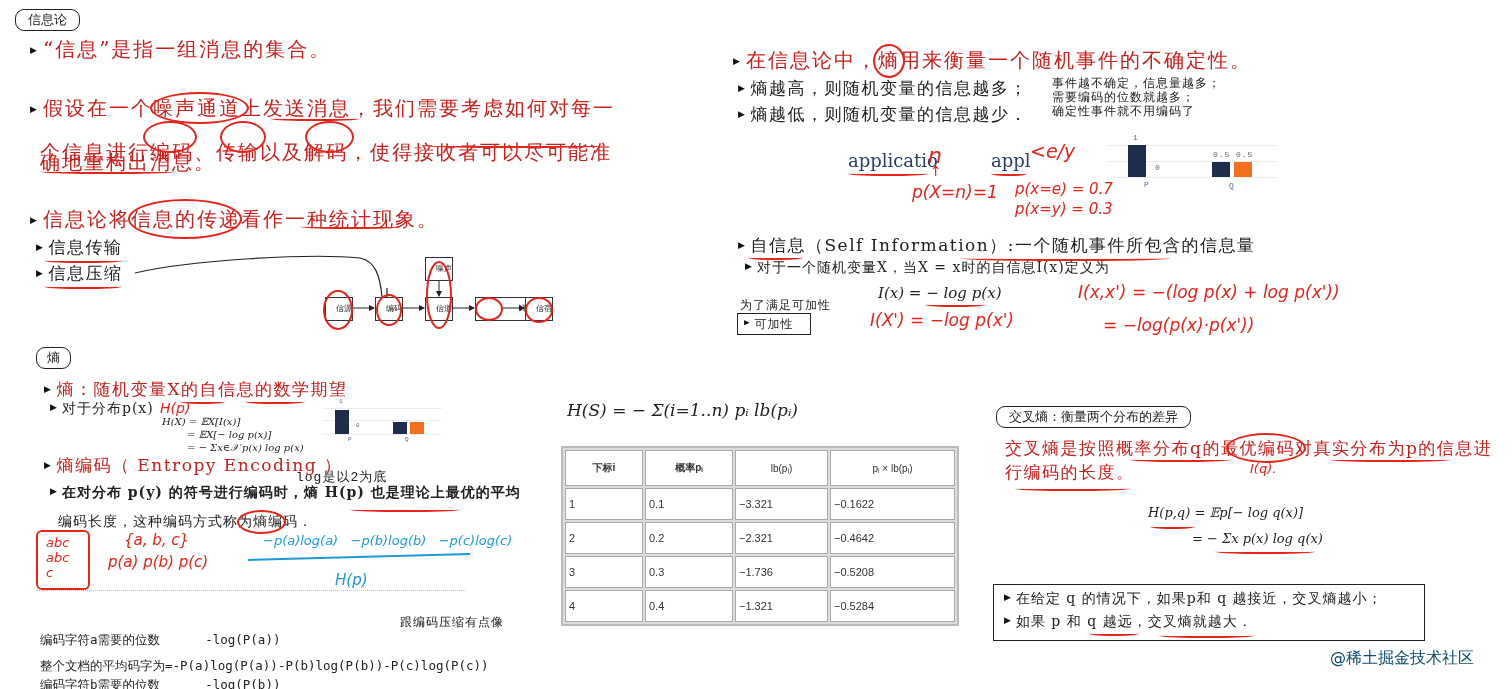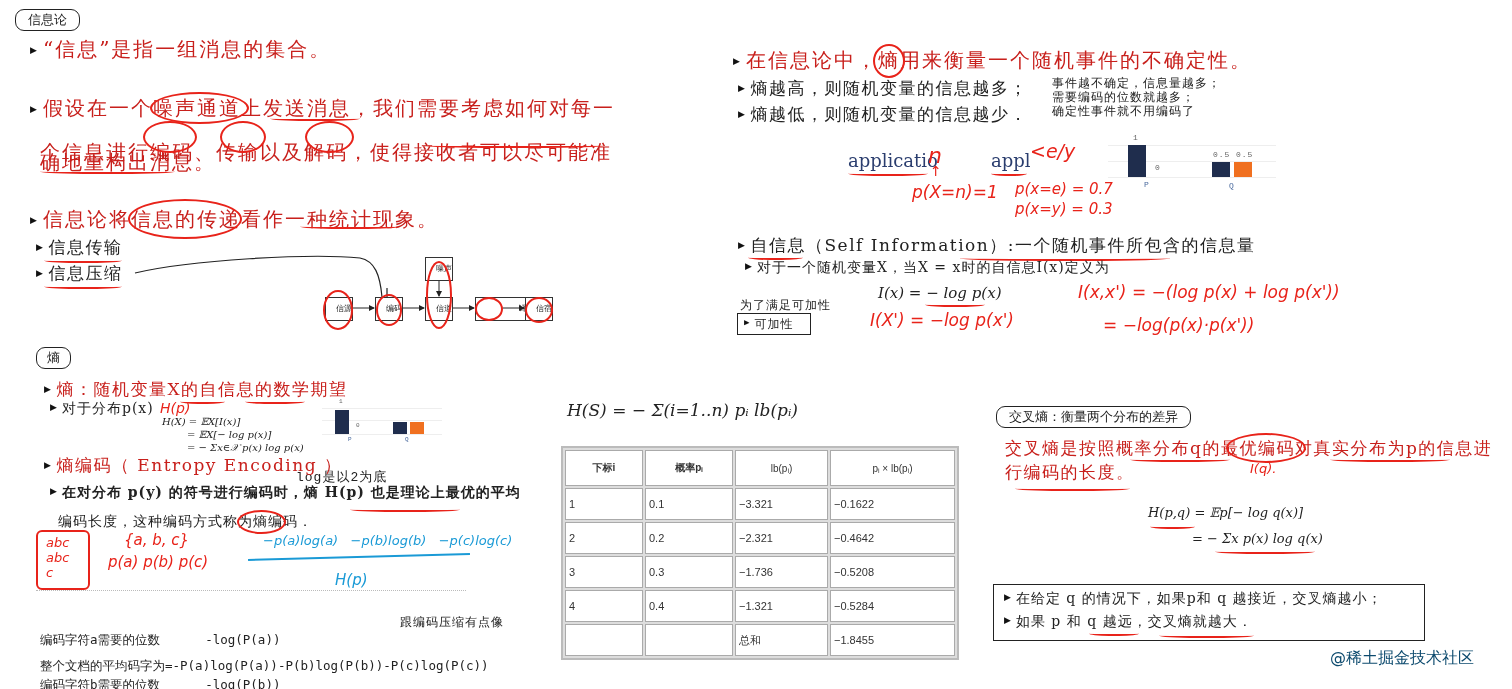--- a/index.html
+++ b/index.html
@@ -220,26 +220,20 @@
       <td>0.3</td>
       <td>−1.736</td>
       <td>−0.5208</td>
     </tr>
     <tr>
       <td>4</td>
       <td>0.4</td>
       <td>−1.321</td>
       <td>−0.5284</td>
     </tr>
-    <tr>
-      <td></td>
-      <td></td>
-      <td>总和</td>
-      <td>−1.8455</td>
-    </tr>
   </tbody>
 </table>
 
 <div class="tag" style="left:996px;top:406px;font-size:13px;padding:1px 12px;">交叉熵：衡量两个分布的差异</div>
 <div class="abs h2 red" style="left:1005px;top:437px;">交叉熵是按照概率分布q的最优编码对真实分布为p的信息进</div>
 <div class="abs h2 red" style="left:1005px;top:461px;">行编码的长度。</div>
 <div class="abs nodecirc" style="left:1226px;top:433px;width:76px;height:26px;"></div>
 <div class="abs ul" style="left:1130px;top:456px;width:100px;height:4px;"></div>
 <div class="abs ul" style="left:1330px;top:456px;width:120px;height:4px;"></div>
 <div class="abs ul" style="left:1015px;top:485px;width:115px;height:4px;"></div>

